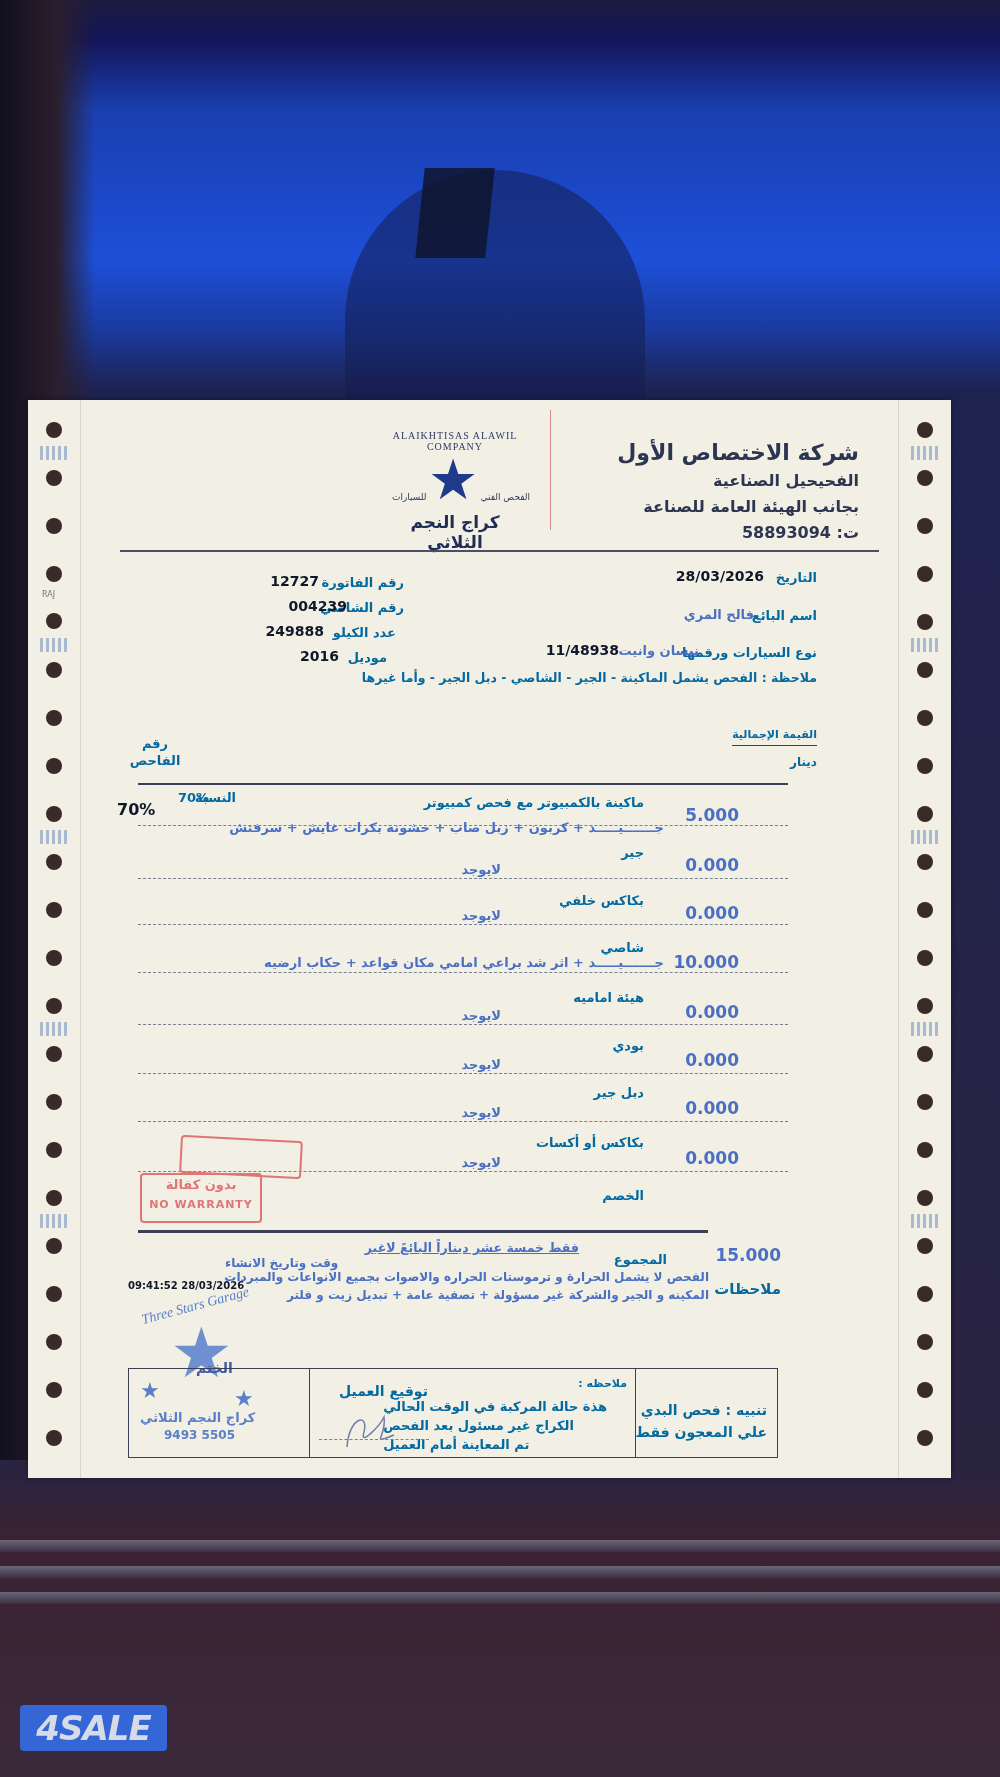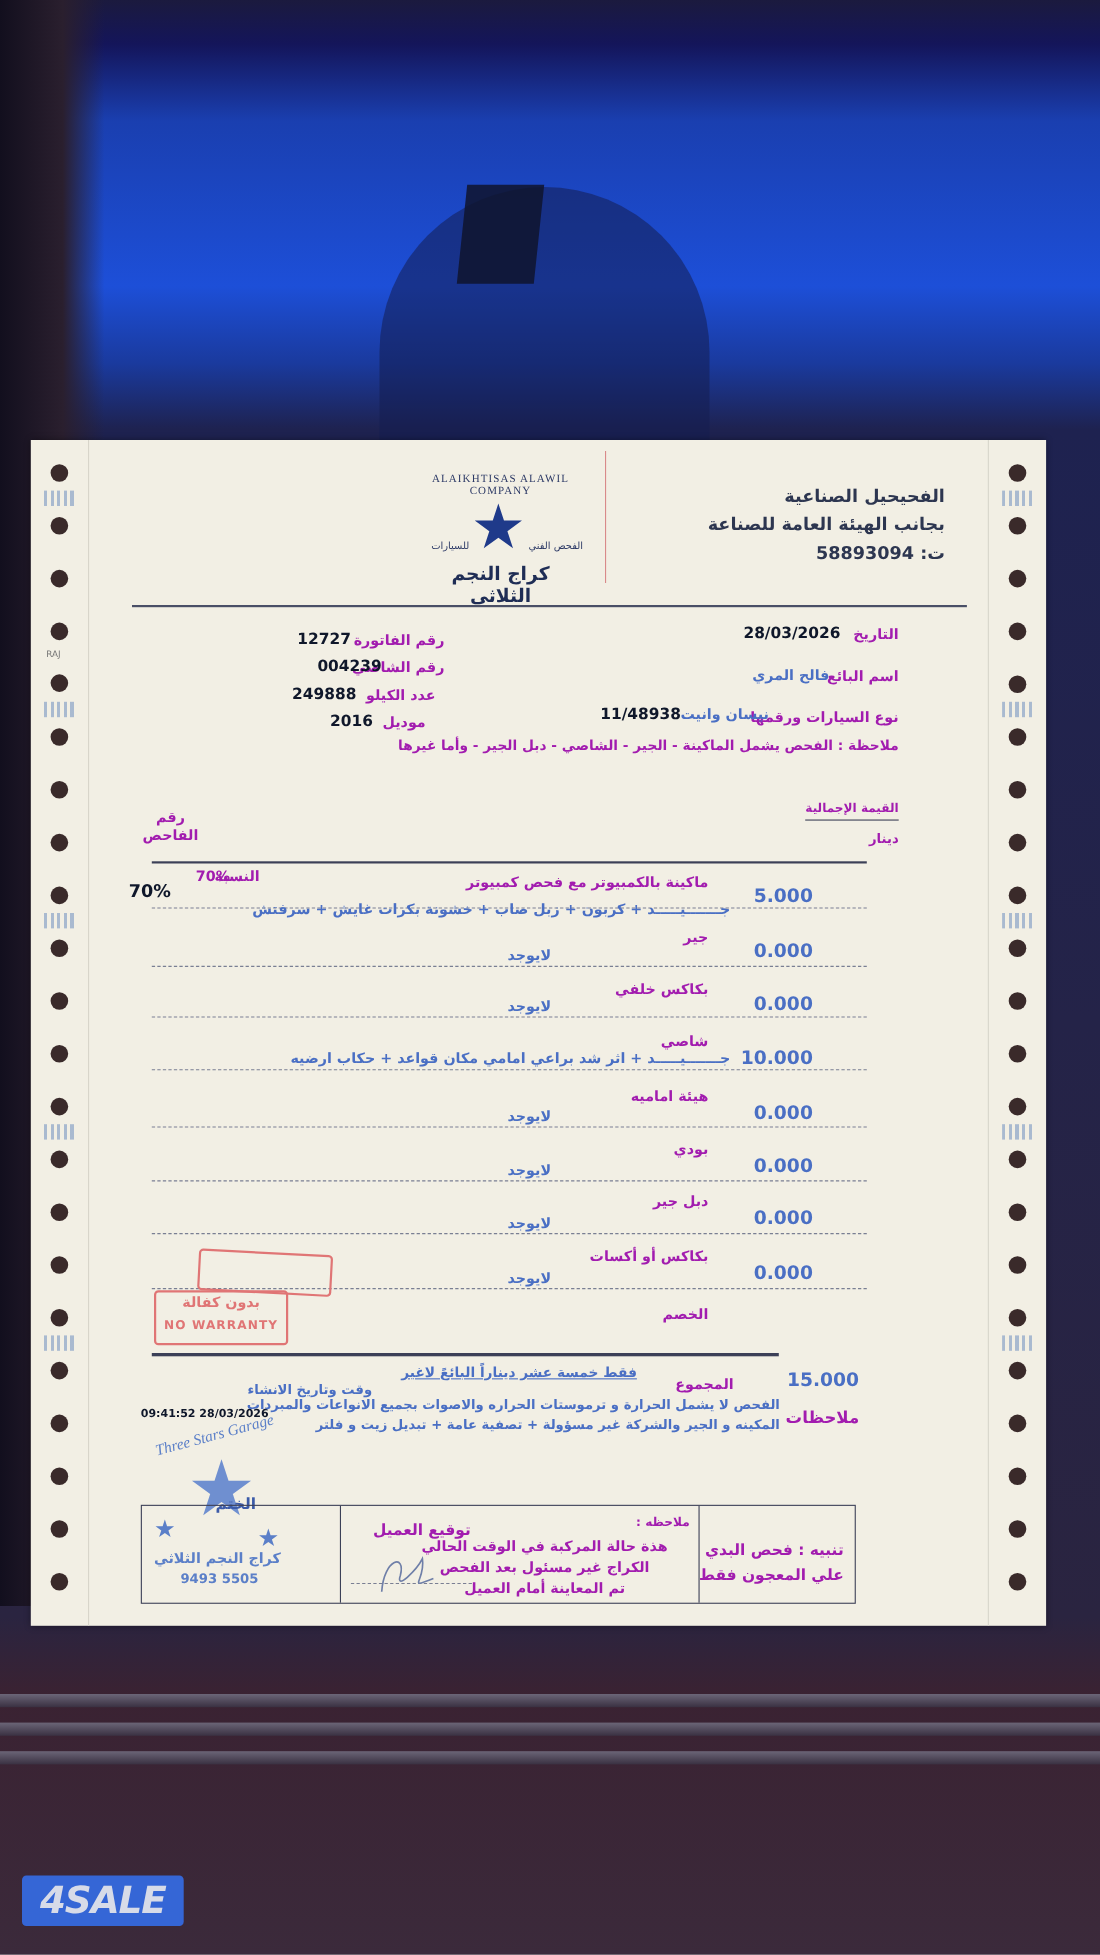--- a/index.html
+++ b/index.html
@@ -33,21 +33,21 @@
   .logo .star { position:absolute; left:48px; top:22px; font-size:56px; color:#1f3a8a; line-height:56px; }
   .logo .ar-small-l { position:absolute; left:12px; top:62px; font-size:9px; color:#2d3a66; }
   .logo .ar-small-r { position:absolute; right:0; top:62px; font-size:9px; color:#2d3a66; }
   .logo .ar-name { position:absolute; left:0; width:150px; top:82px; font-size:17px; font-weight:bold; color:#1f2d55; direction:rtl; }
   .vline-red { position:absolute; left:470px; top:10px; width:1px; height:120px; background:#d98a8a; }
   .ar-addr { position:absolute; right:40px; top:38px; direction:rtl; text-align:right; font-weight:bold; color:#2d3650; }
   .ar-addr .l1 { font-size:22px; line-height:30px; }
   .ar-addr .l2, .ar-addr .l3, .ar-addr .l4 { font-size:16px; line-height:26px; }
   .hr-head { position:absolute; left:40px; right:20px; top:150px; height:2px; background:#4a4f66; }
   .rtl { direction:rtl; }
-  .lbl { position:absolute; font-weight:bold; font-size:13px; color:#a21caf; direction:rtl; white-space:nowrap; }
+  .lbl { position:absolute; font-weight:bold; font-size:13px; color:#0369a1; direction:rtl; white-space:nowrap; }
   .val { position:absolute; font-weight:bold; font-size:14px; color:#0f172a; white-space:nowrap; }
   .val-ar { position:absolute; font-weight:bold; font-size:13px; color:#4a6fc4; white-space:nowrap; direction:rtl; }
   .num { position:absolute; font-weight:bold; font-size:17px; color:#4a6fc4; white-space:nowrap; }
   .dash { position:absolute; left:58px; width:650px; border-top:1px dashed #7a7f93; }
   .hr { position:absolute; height:2px; background:#3c4057; }
   .stamp-red { position:absolute; border:2px solid #e07575; border-radius:4px; color:#e07575; font-weight:bold; }
   .stamp-blue { position:absolute; color:#5b7fc8; }
   .bottom-box { position:absolute; left:48px; top:968px; width:648px; height:88px; border:1.5px solid #3c4057; }
   .bottom-box .cell { position:absolute; top:0; height:88px; border-left:1.5px solid #3c4057; }
   .brand {
@@ -139,20 +139,21 @@
       <div class="arc">ALAIKHTISAS ALAWIL COMPANY</div>
       <div class="star">★</div>
       <div class="ar-small-l rtl">للسيارات</div>
       <div class="ar-small-r rtl">الفحص الفني</div>
       <div class="ar-name">كراج النجم الثلاثي</div>
     </div>
 
     <div class="vline-red"></div>
 
     <div class="ar-addr">
+      <div class="l1">شركة الاختصاص الأول</div>
       <div class="l2">الفحيحيل الصناعية</div>
       <div class="l3">بجانب الهيئة العامة للصناعة</div>
       <div class="l4">ت: 58893094</div>
     </div>
 
     <div class="hr-head"></div>
 
     <div class="lbl" style="right:82px; top:170px;">التاريخ</div>
     <div class="val" style="right:135px; top:168px;">28/03/2026</div>
 
@@ -263,21 +264,21 @@
     <div class="bottom-box">
       <div class="cell" style="left:180px; width:0;"></div>
       <div class="cell" style="left:506px; width:0;"></div>
 
       <div class="lbl" style="right:10px; top:30px; font-size:14px; line-height:22px; text-align:right;">
         <div>تنبيه : فحص البدي</div>
         <div>علي المعجون فقط</div>
       </div>
 
       <div class="lbl" style="right:150px; top:8px; font-size:11px;">ملاحظه :</div>
-      <div class="lbl" style="right:170px; top:28px; font-size:13px; line-height:19px; text-align:center;">
+      <div class="lbl" style="right:170px; top:28px; font-size:13px; line-height:19px; text-align:left;">
         <div>هذة حالة المركبة في الوقت الحالي</div>
         <div>الكراج غير مسئول بعد الفحص</div>
         <div>تم المعاينة أمام العميل</div>
       </div>
 
       <div class="lbl" style="left:210px; top:14px; font-size:14px;">توقيع العميل</div>
       <div style="position:absolute; left:190px; top:70px; width:110px; border-top:1px dashed #7a7f93;"></div>
       <svg style="position:absolute; left:210px; top:38px;" width="60" height="45">
         <path d="M8 40 C 10 10, 30 5, 25 25 C 20 40, 40 20, 45 10 C 48 30, 30 38, 55 28" stroke="#6f7fa8" stroke-width="1.5" fill="none"></path>
       </svg>

